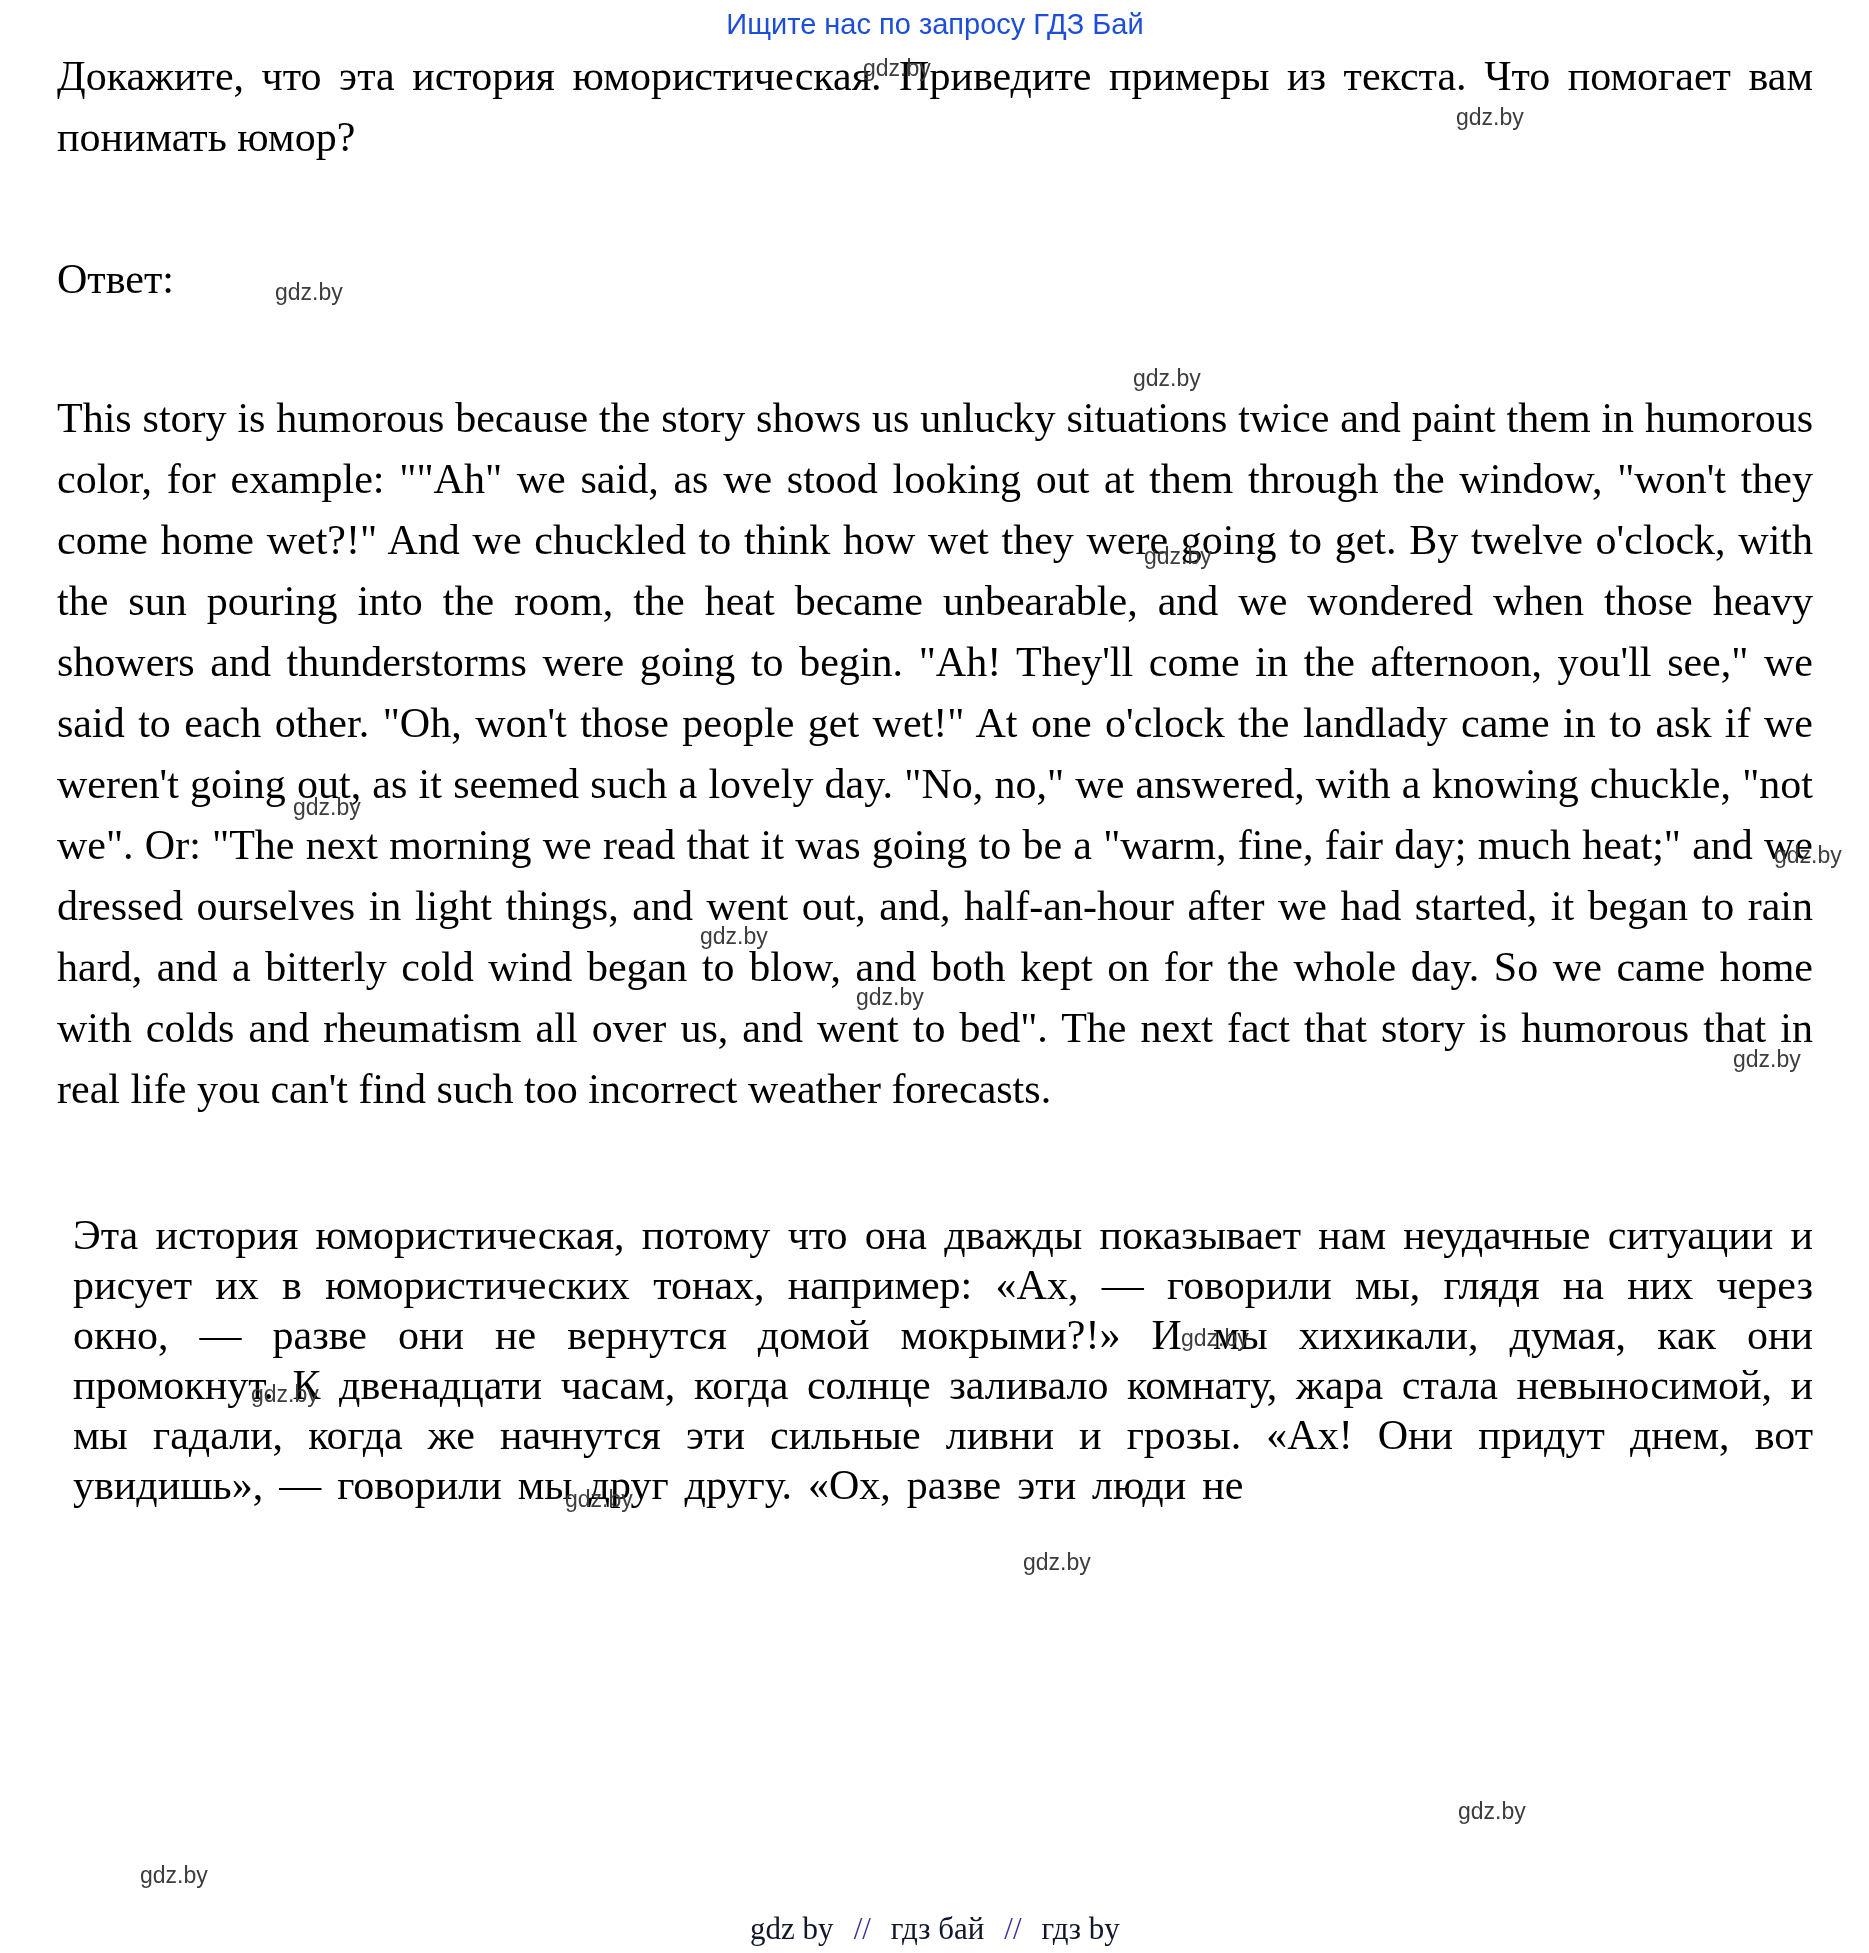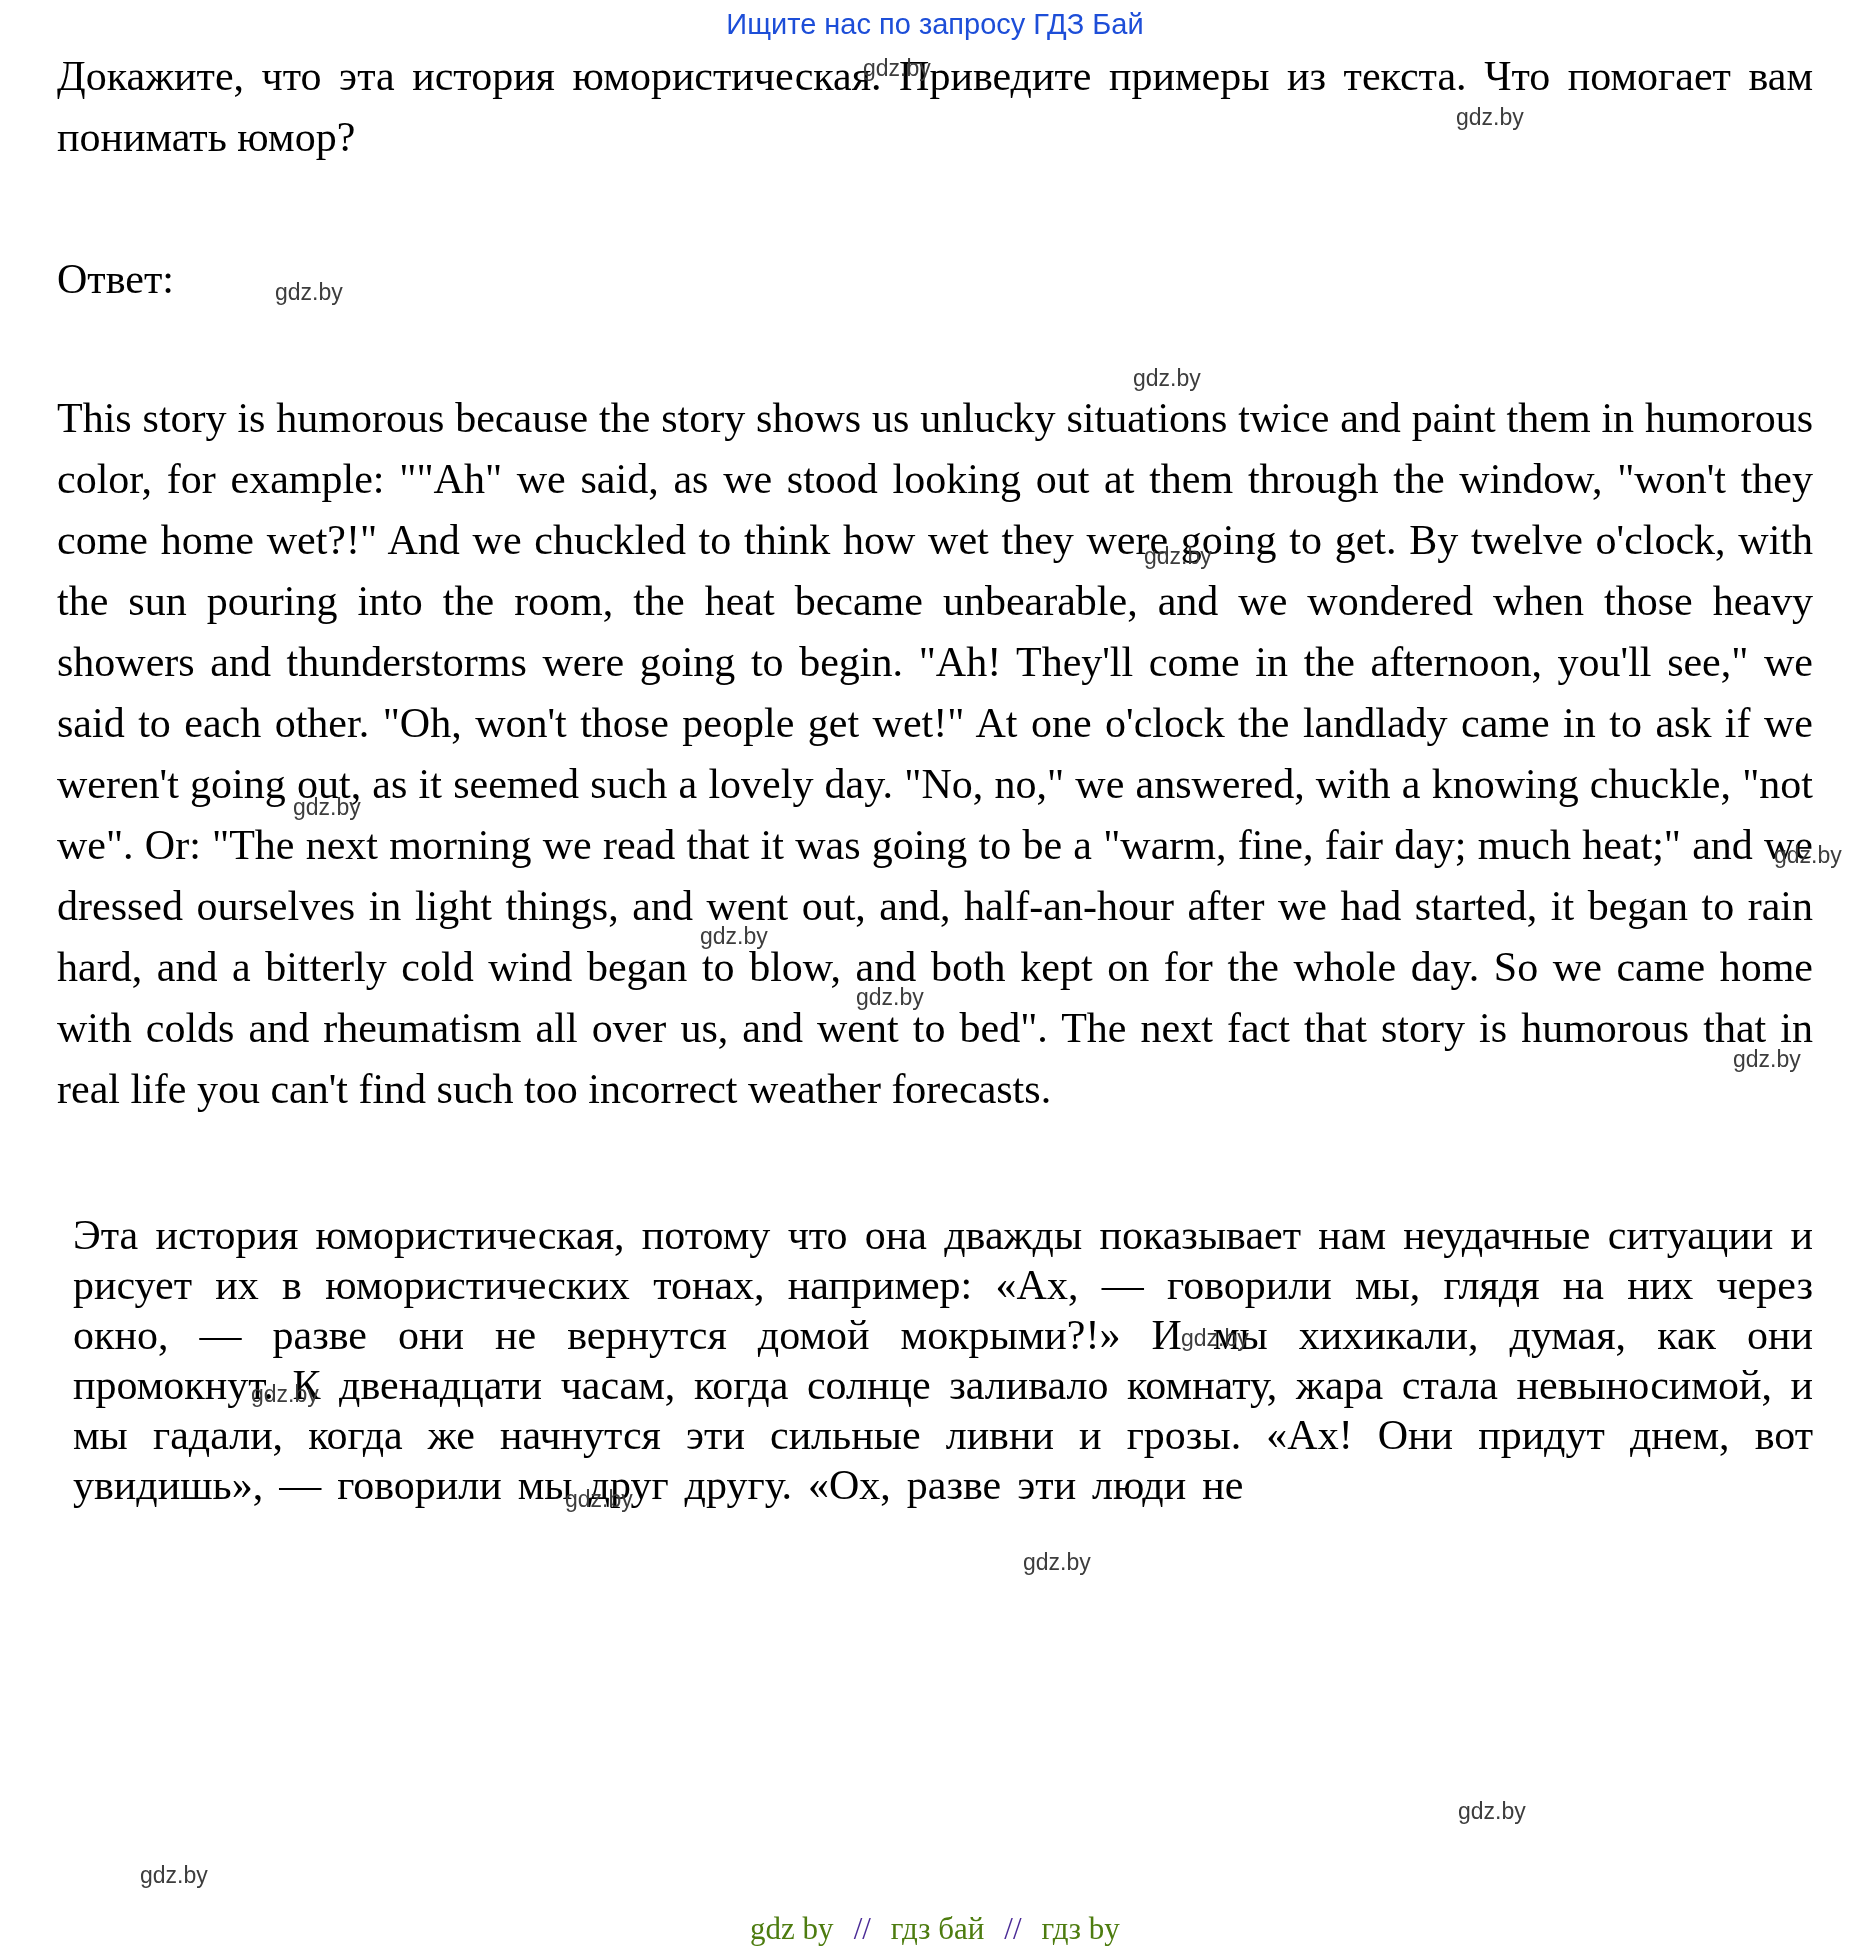--- a/index.html
+++ b/index.html
@@ -64,21 +64,21 @@
     position: absolute;
     left: 0;
     bottom: 7.4px;
     width: 1870px;
     text-align: center;
     font-size: 31px;
     color: #5b32a8;
     font-family: "Liberation Serif", serif;
   }
   .footer a {
-    color: #4d7c0f;
+    color: #0f172a;
     text-decoration: none;
     cursor: pointer;
   }
   .footer .sep {
     margin: 0 20px;
     color: #4a2a96;
   }
   .wm {
     position: absolute;
     font-family: "Liberation Sans", sans-serif;

